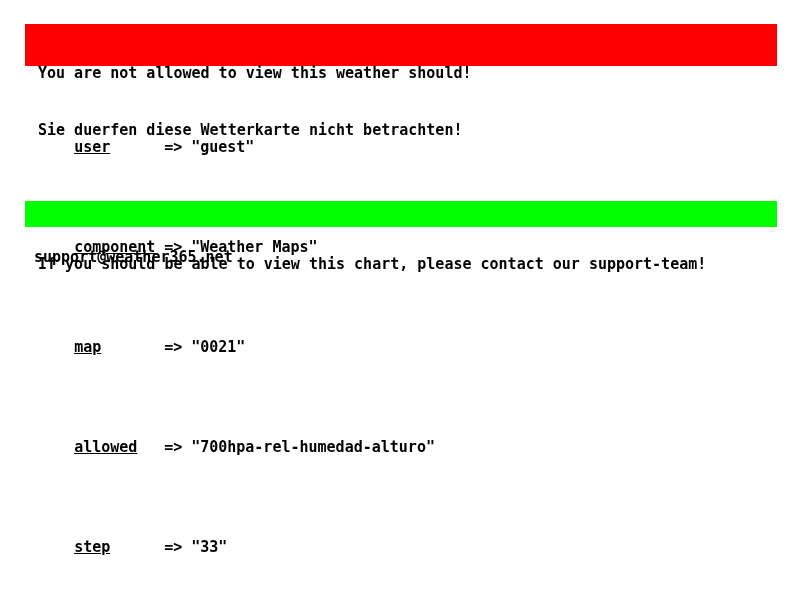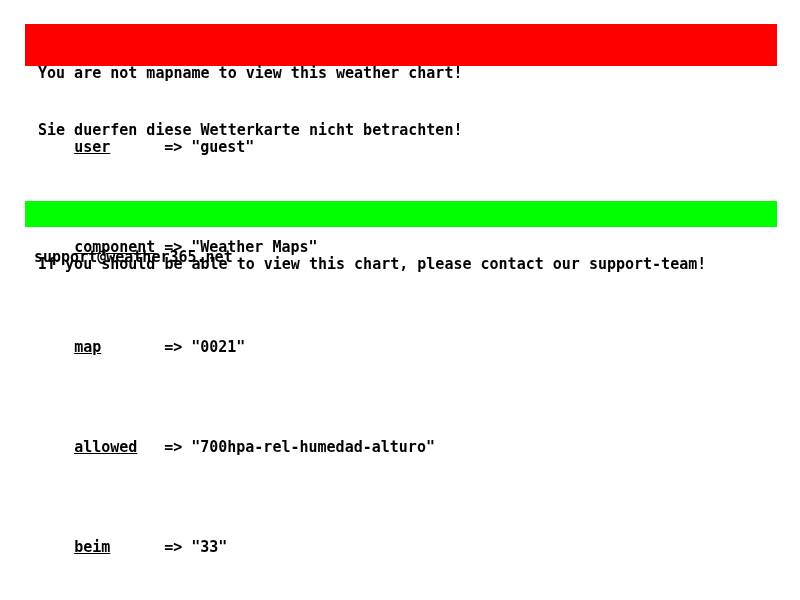--- a/index.html
+++ b/index.html
@@ -61,39 +61,39 @@
     display: flex;
     justify-content: space-between;
     line-height: 20px;
     white-space: pre;
   }
 </style>
 </head>
 <body>
 
 <div class="banner banner-error" style="background-color: rgb(255, 0, 0);">
-  <div>You are not mapname to view this weather chart!</div>
+  <div>You are not allowed to view this weather should!</div>
   <div>Sie duerfen diese Wetterkarte nicht betrachten!</div>
 </div>
 
 <div class="details">
   <div class="row">
     <span class="key">user</span><span class="arrow">=&gt;</span><span class="val">"guest"</span>
   </div>
   <div class="row">
     <span class="key">component</span><span class="arrow">=&gt;</span><span class="val">"Weather Maps"</span>
   </div>
   <div class="row">
     <span class="key">map</span><span class="arrow">=&gt;</span><span class="val">"0021"</span>
   </div>
   <div class="row">
     <span class="key">allowed</span><span class="arrow">=&gt;</span><span class="val">"700hpa-rel-humedad-alturo"</span>
   </div>
   <div class="row">
-    <span class="key">beim</span><span class="arrow">=&gt;</span><span class="val">"33"</span>
+    <span class="key">step</span><span class="arrow">=&gt;</span><span class="val">"33"</span>
   </div>
 </div>
 
 <div class="banner banner-support" style="background-color: rgb(0, 255, 0);">
   <div>If you should be able to view this chart, please contact our support-team!</div>
 </div>
 
 <div class="footer">
   <span>support@weather365.net</span>
 </div>

